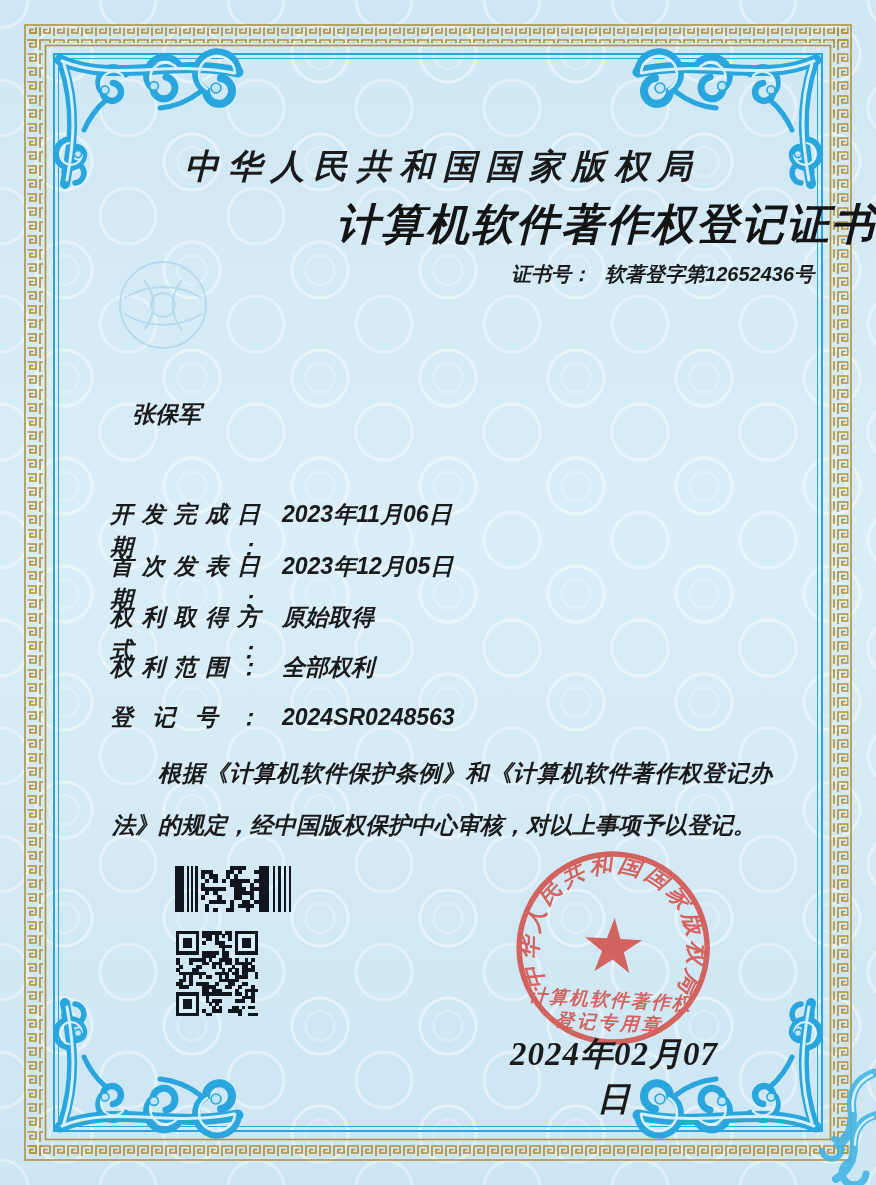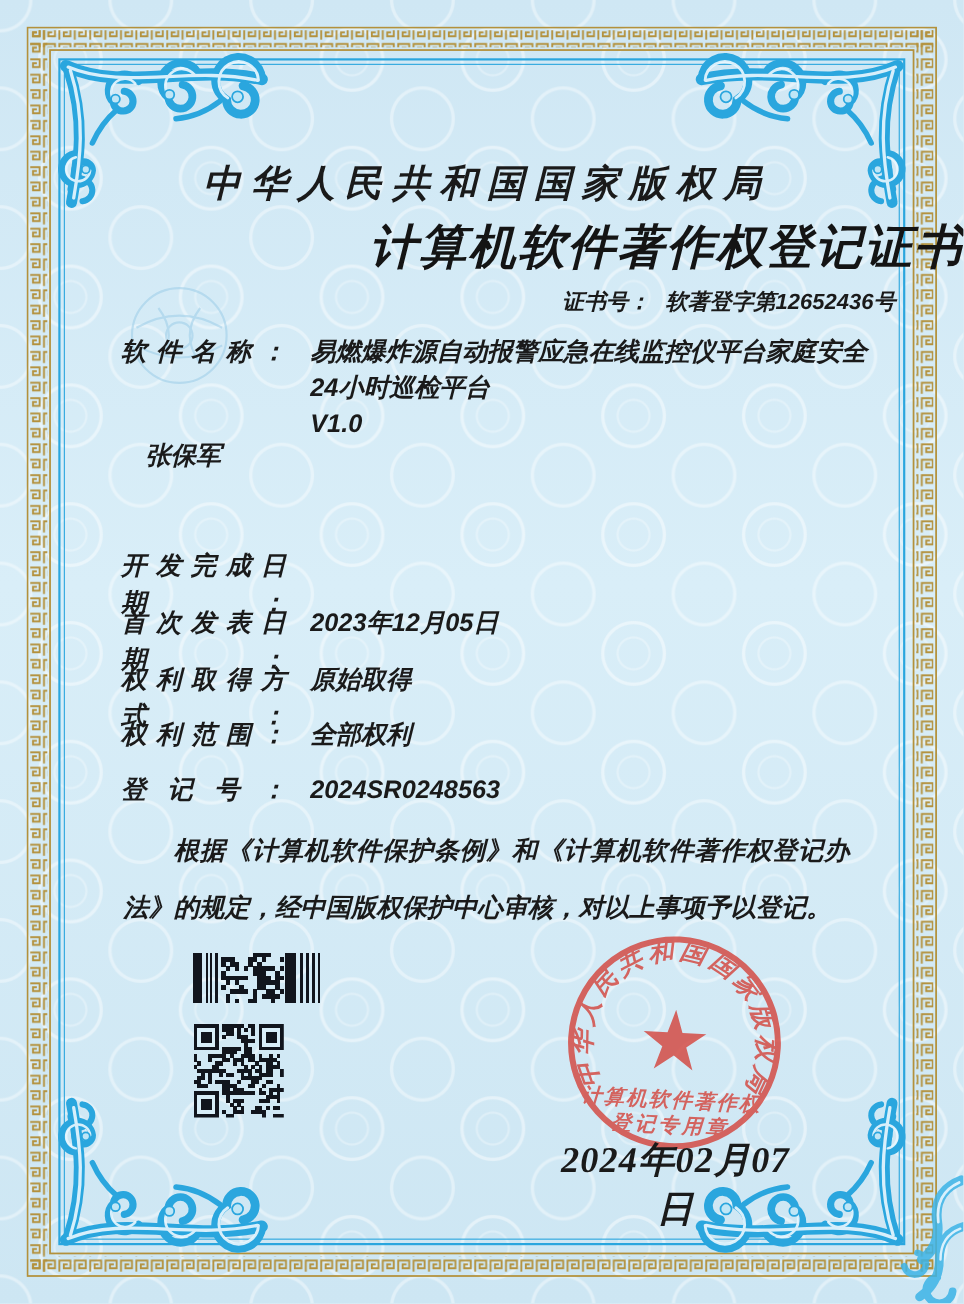--- a/index.html
+++ b/index.html
@@ -126,31 +126,26 @@
     </g>
   </svg>
 
   <div class="abs title1">中华人民共和国国家版权局</div>
   <div class="abs title2">计算机软件著作权登记证书</div>
 
   <div class="abs certno">
     <span class="lab">证书号：</span><span>软著登字第12652436号</span>
   </div>
 
-  <div class="abs frow" style="top:303px">
-    <span class="lab">软件名称：</span>
-    <span class="val">易燃爆炸源自动报警应急在线监控仪平台家庭安全
-24小时巡检平台
-V1.0</span>
-  </div>
   <div class="abs frow" style="top:398px">
     <span class="val">张保军</span>
   </div>
   <div class="abs frow" style="top:498px">
     <span class="lab">开发完成日期：</span>
+    <span class="val">2023年11月06日</span>
   </div>
   <div class="abs frow" style="top:550px">
     <span class="lab">首次发表日期：</span>
     <span class="val">2023年12月05日</span>
   </div>
   <div class="abs frow" style="top:651px">
     <span class="lab">权利范围：</span>
     <span class="val">全部权利</span>
   </div>
   <div class="abs frow" style="top:601px">

